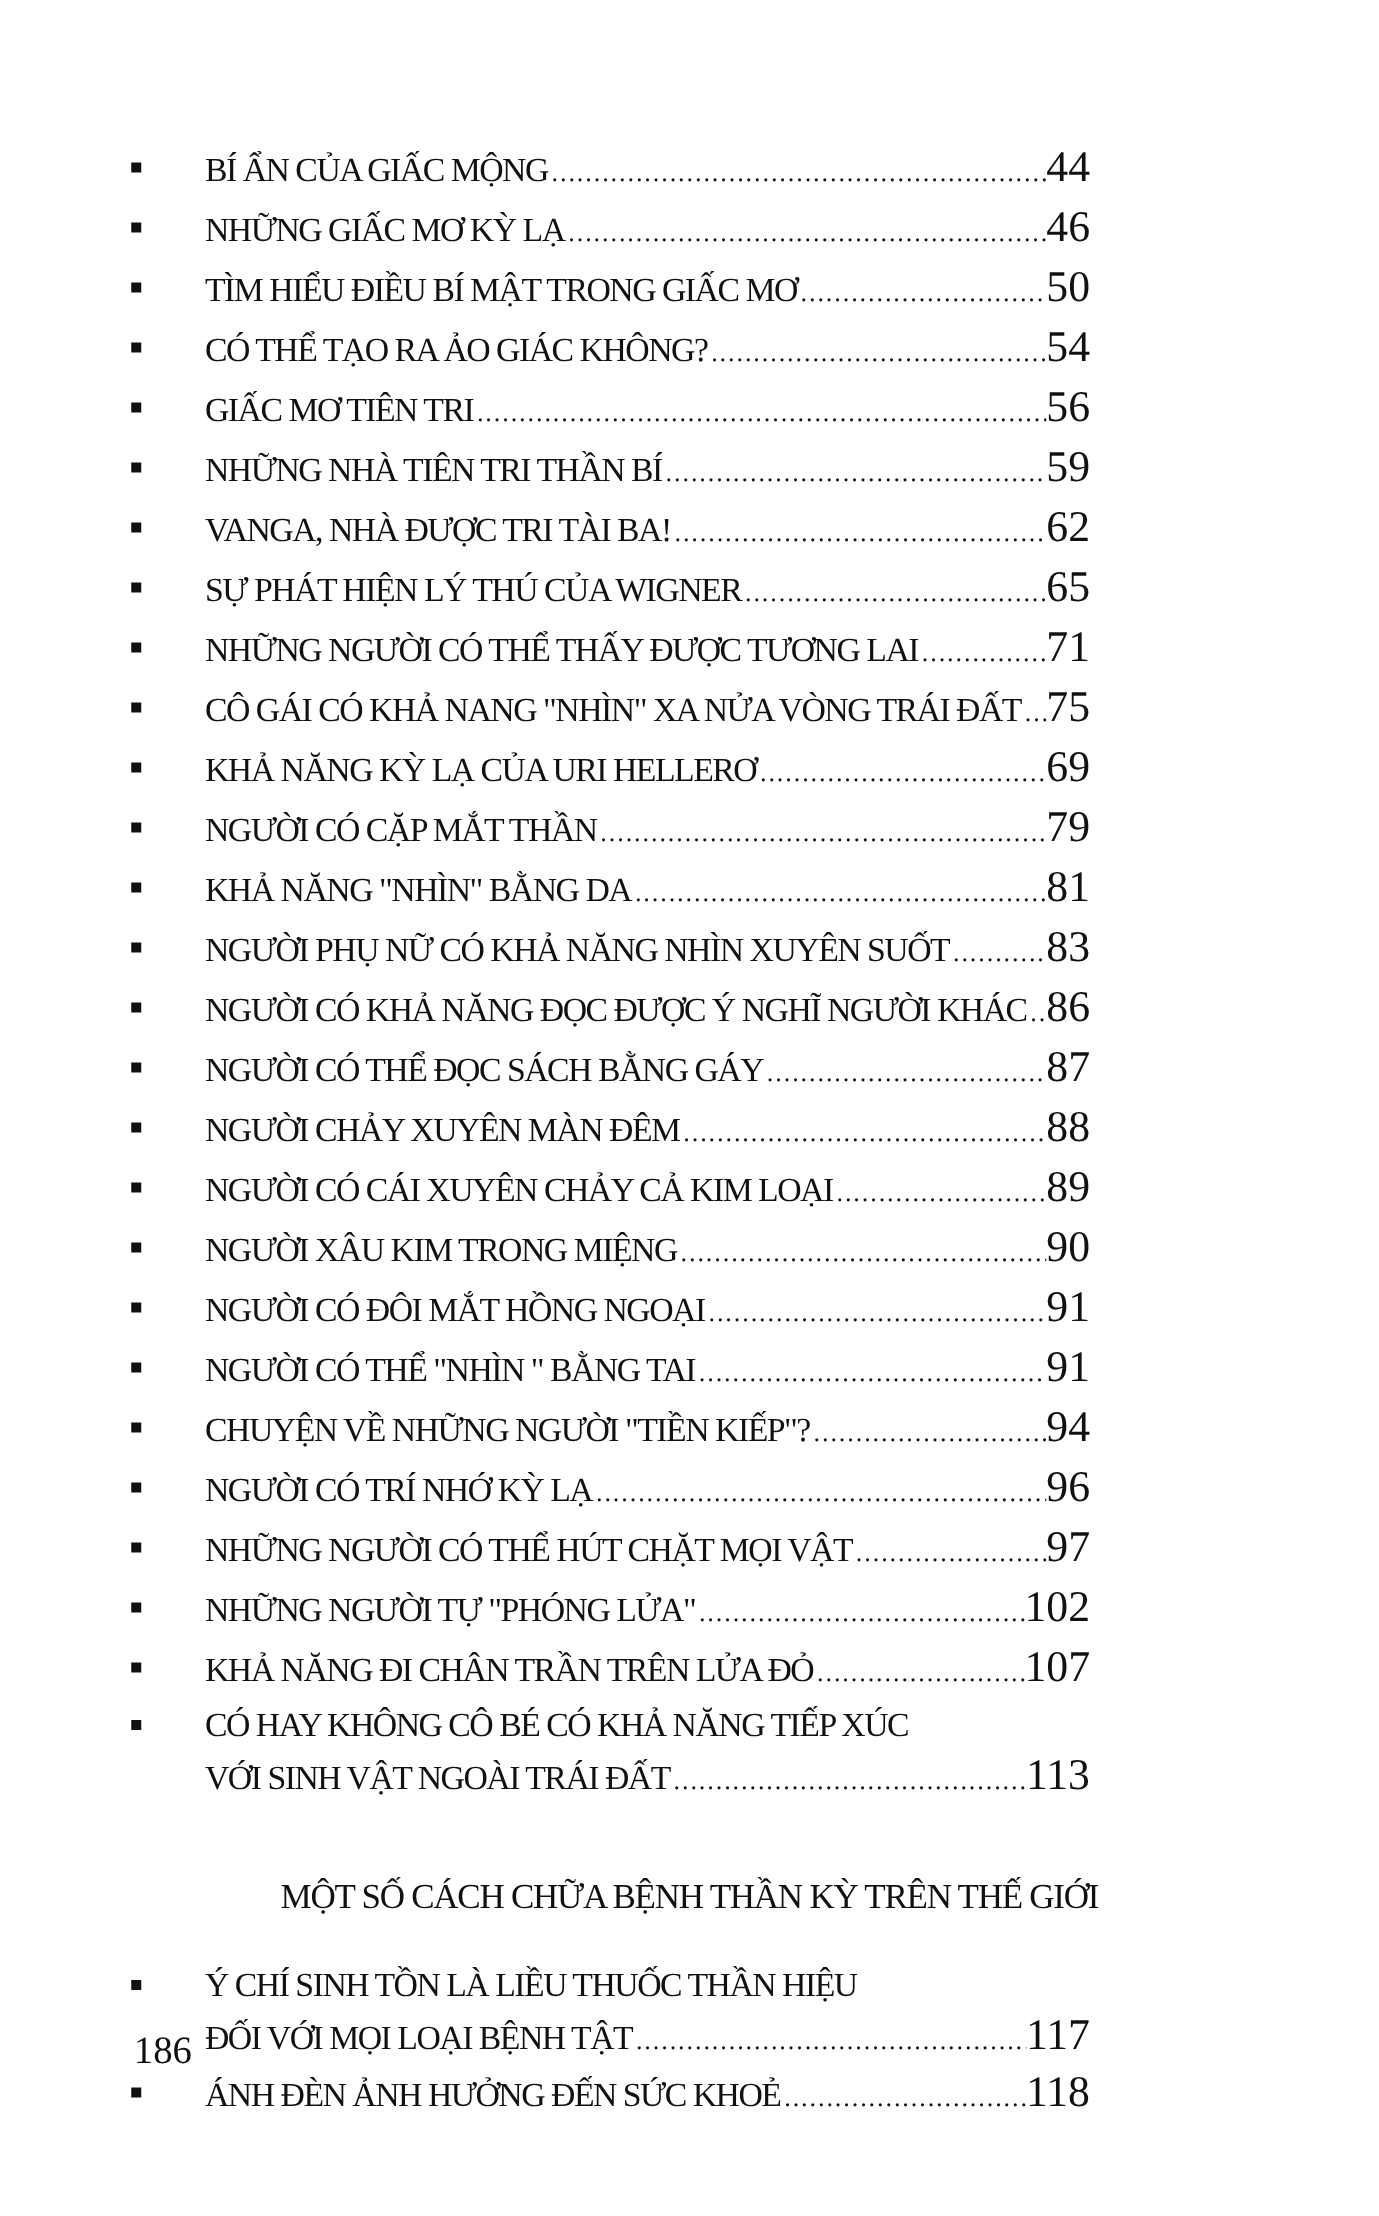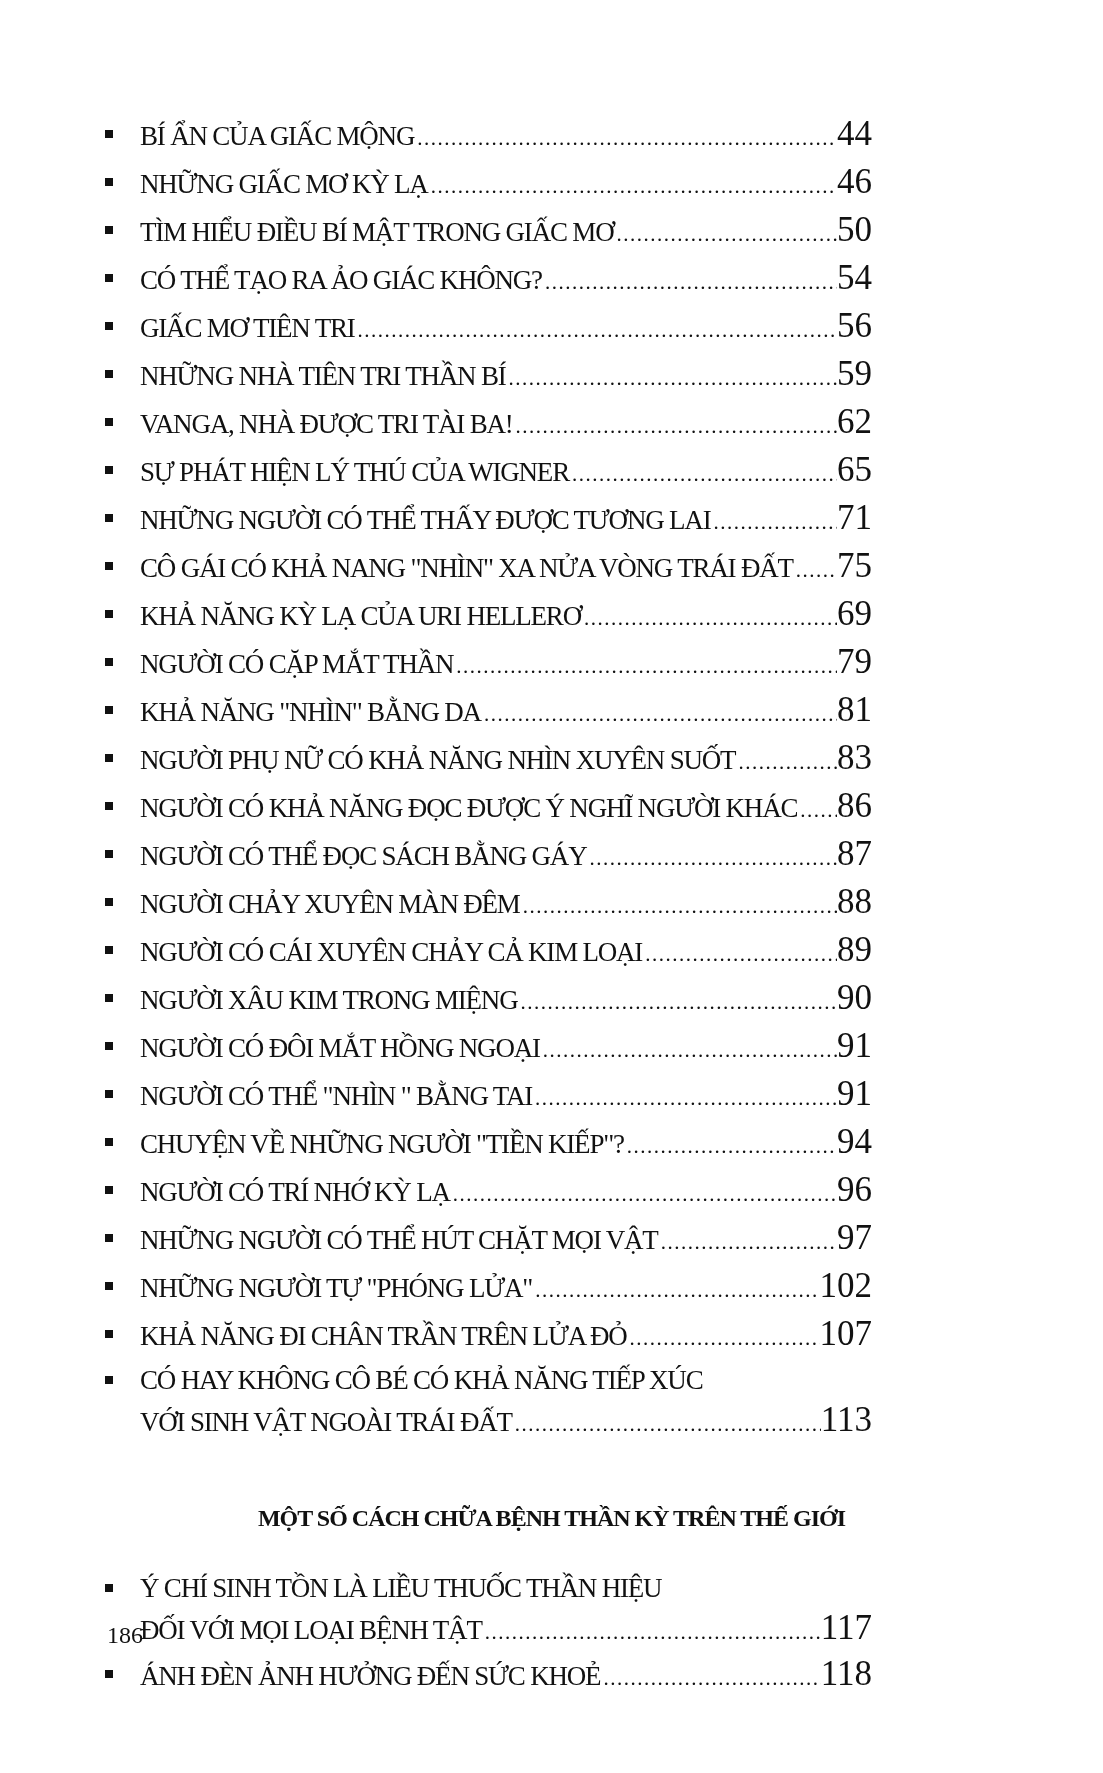--- a/index.html
+++ b/index.html
@@ -34,20 +34,21 @@
     width: 8px;
     height: 8px;
     background: #111;
     flex: none;
     margin: 18px 27px 0 0;
   }
   .toc-row.two .bullet { margin-top: 16px; }
   .row-body {
     flex: 1;
     min-width: 0;
+    margin-left: 24px;
   }
   .tline {
     display: flex;
     align-items: baseline;
     line-height: 44px;
     font-size: 27px;
     letter-spacing: -1.2px;
   }
   .toc-row.two .tline { line-height: 40px; }
   .title {
@@ -69,31 +70,31 @@
   }
   .pagenum {
     font-size: 35px;
     letter-spacing: 0;
     white-space: nowrap;
   }
   .section-heading {
     width: 1103px;
     margin: 52px 0 28px -105px;
     text-align: center;
-    font-weight: bold;
-    font-size: 24px;
+    font-weight: normal;
+    font-size: 28px;
     letter-spacing: -1px;
     line-height: 44px;
     color: #111;
   }
   .footer-page-number {
     position: absolute;
     left: 107px;
     top: 1622px;
-    font-size: 24px;
+    font-size: 31px;
     color: #111;
   }
 </style>
 </head>
 <body>
 
 <div class="page">
   <main class="toc" id="toc-root">
       <div class="toc-row">
         <span class="bullet"></span>

